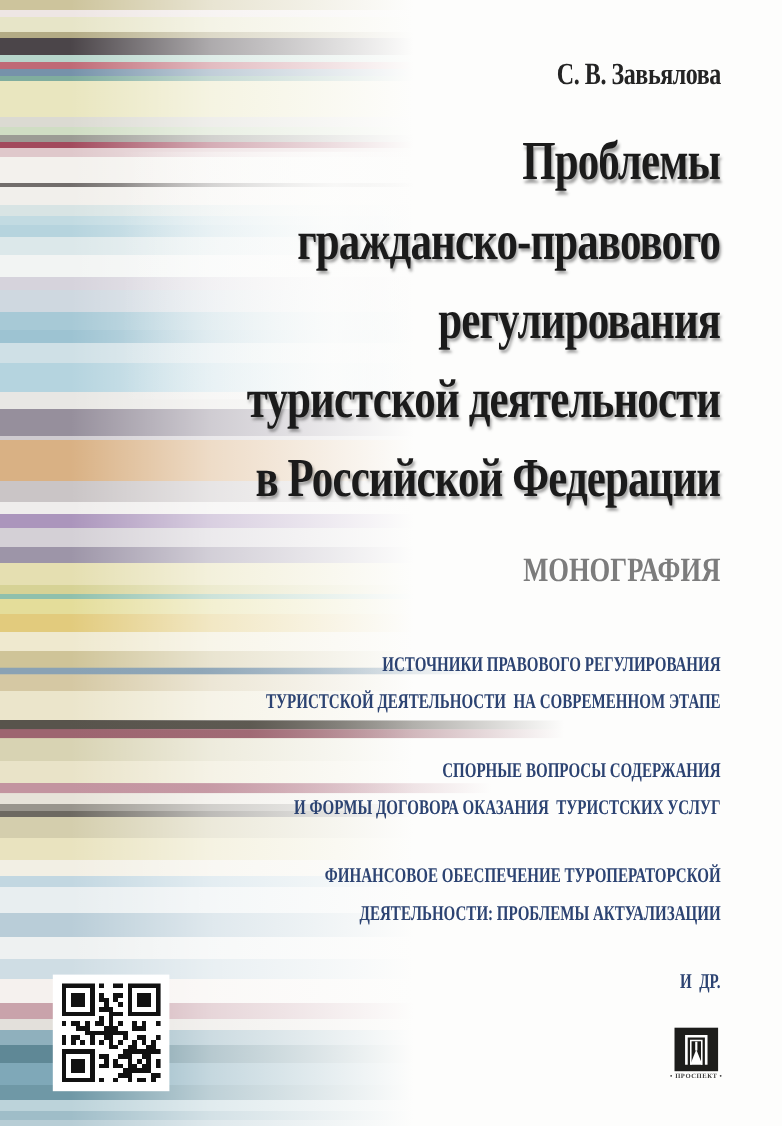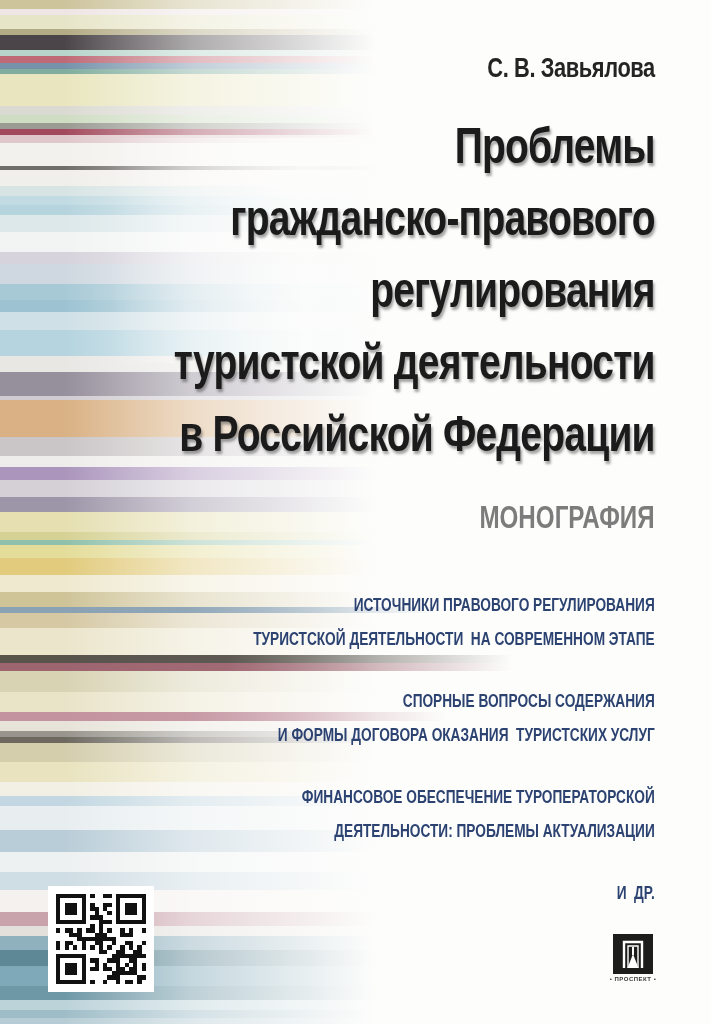--- a/index.html
+++ b/index.html
@@ -2,21 +2,21 @@
 <html><head>
 <meta charset="utf-8">
 <style>
   html,body{margin:0;padding:0;background:#888;}
   .cover{
     position:relative;
     width:711px;height:1024px;
     margin:0 auto;
     background:#fdfdfc;
     overflow:hidden;
-    font-family:Liberation Sans, sans-serif;
+    font-family:Liberation Serif, serif;
   }
   
   .stripes{
     position:absolute;left:0;top:0;width:400px;height:1024px;
     background:linear-gradient(to bottom,
       #cdc49c 0 9px,#eee6e4 9px 15px,#e7e5c8 15px 29px,#b3ab85 29px 35px,
       #4b4549 35px 50px,#b7d5cb 50px 56px,#bf6a76 56px 63px,#7692aa 63px 69px,
       #80ad9e 69px 74px,#e9e6bf 74px 106px,#dbdad2 106px 115px,#cfddc3 115px 123px,
       #9b9b94 123px 129px,#a24a5d 129px 135px,#dfc8cb 135px 143px,#f3f1ed 143px 166px,
       #716d6b 166px 170px,#f1efeb 170px 186px,#d8e4e4 186px 196px,#c2dbe2 196px 205px,

